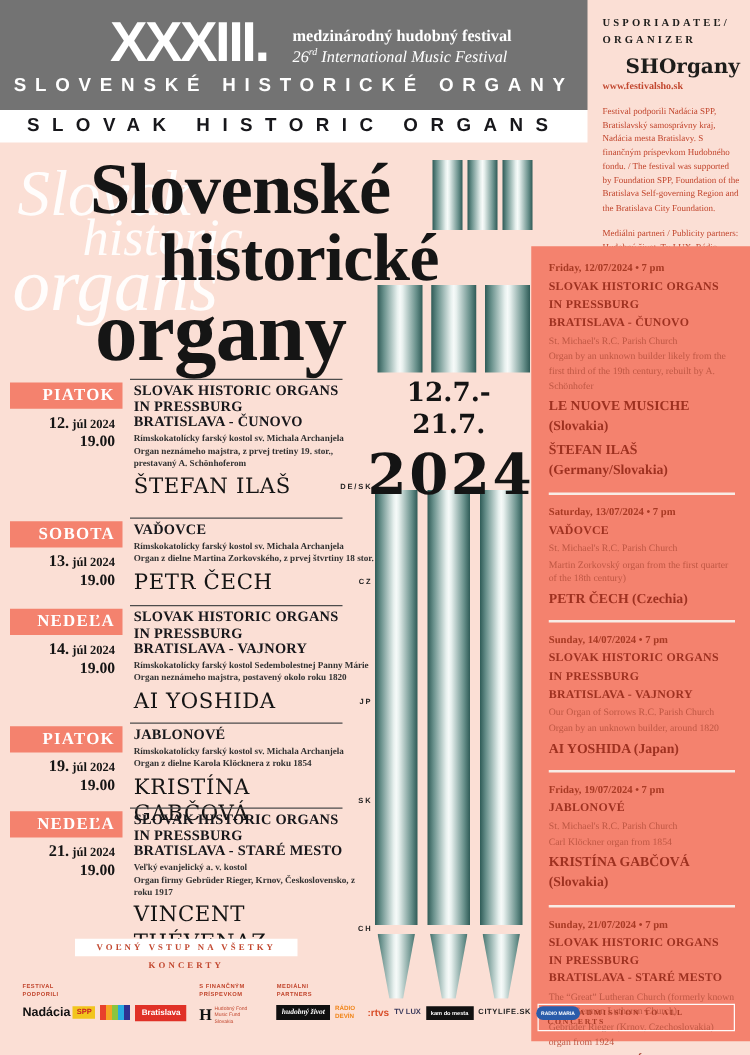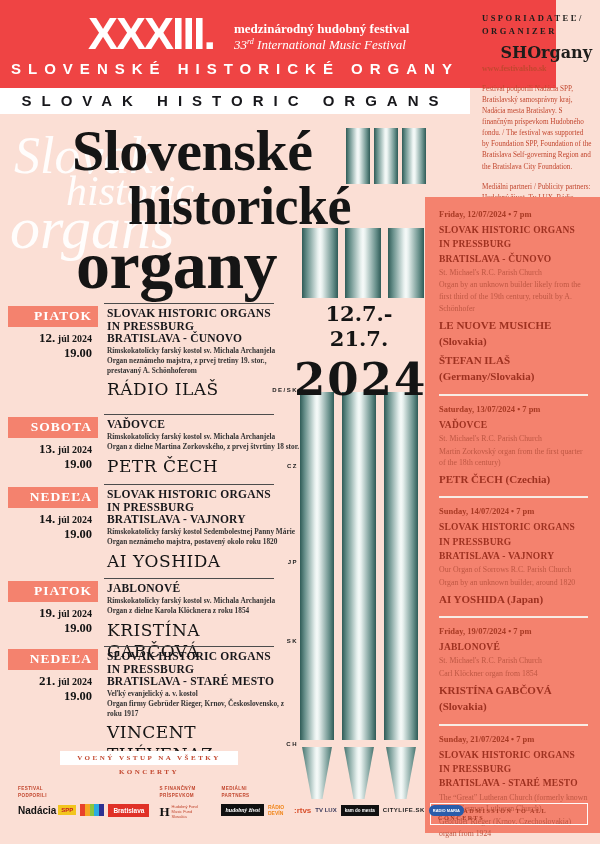--- a/index.html
+++ b/index.html
@@ -1,20 +1,20 @@
 <!DOCTYPE html>
 <html><head>
 <meta charset="utf-8">
 <style>
   html,body{margin:0;padding:0;background:#777;}
   #poster{position:relative;width:600px;height:844px;background:#FBDFD5;overflow:hidden;
           font-family:"Liberation Serif",serif;-webkit-font-smoothing:antialiased;}
 
   
-  #header-band{position:absolute;left:0;top:0;width:556px;height:88px;background:#ef4444;}
+  #header-band{position:absolute;left:0;top:0;width:470px;height:88px;background:#737373;}
   #fest-number{position:absolute;left:88px;top:8px;font-family:"Liberation Sans",sans-serif;
                font-weight:bold;font-size:45px;letter-spacing:-2px;color:#fff;}
   #fest-sub{position:absolute;left:234px;top:21px;color:#fff;line-height:1.25;}
   #fest-sub .l1{font-weight:bold;font-size:13px;}
   #fest-sub .l2{font-style:italic;font-size:13px;}
   #fest-sub sup{font-size:8px;}
   #band-sk{position:absolute;left:0;top:60px;width:470px;text-align:center;color:#fff;
            font-family:"Liberation Sans",sans-serif;font-weight:bold;font-size:15px;letter-spacing:7px;}
   #white-band{position:absolute;left:0;top:88px;width:470px;height:26px;background:#fff;
               text-align:center;line-height:26px;color:#17171B;font-family:"Liberation Sans",sans-serif;
@@ -115,21 +115,21 @@
 </style>
 </head>
 <body>
 
 <div id="poster">
 
   <div id="header-band">
     <div id="fest-number">XXXIII.</div>
     <div id="fest-sub">
       <div class="l1">medzinárodný hudobný festival</div>
-      <div class="l2"><span>33</span><sup>rd</sup><span> International Music Festival</span></div>
+      <div class="l2"><span>26</span><sup>rd</sup><span> International Music Festival</span></div>
     </div>
     <div id="band-sk">SLOVENSKÉ HISTORICKÉ ORGANY</div>
   </div>
   <div id="white-band">SLOVAK HISTORIC ORGANS</div>
 
   <div id="organizer">
     <div class="org-label">USPORIADATEĽ/</div>
     <div class="org-label">ORGANIZER</div>
     <div id="org-name">SHOrgany</div>
     <div id="org-site">www.festivalsho.sk</div>
@@ -184,21 +184,21 @@
             <div class="lc-time">19.00</div>
           </div>
           <div class="lc-info">
             <div class="lc-title">SLOVAK HISTORIC ORGANS</div>
             <div class="lc-title">IN PRESSBURG</div>
             <div class="lc-title">BRATISLAVA - ČUNOVO</div>
             <div class="lc-detail">Rímskokatolícky farský kostol sv. Michala Archanjela</div>
             <div class="lc-detail">Organ neznámeho majstra, z prvej tretiny 19. stor., prestavaný A. Schönhoferom</div>
             <div class="lc-performers">
               <div class="lc-prow">
-                <span class="lc-pname">RÁDIO ILAŠ</span>
+                <span class="lc-pname">ŠTEFAN ILAŠ</span>
                 <span class="lc-code">DE/SK</span>
               </div>
             </div>
           </div>
         </div>
       </div>
       <div class="lc" style="top: 414px;">
         <div class="lc-rule"></div>
         <div class="lc-row">
           <div class="lc-meta">

